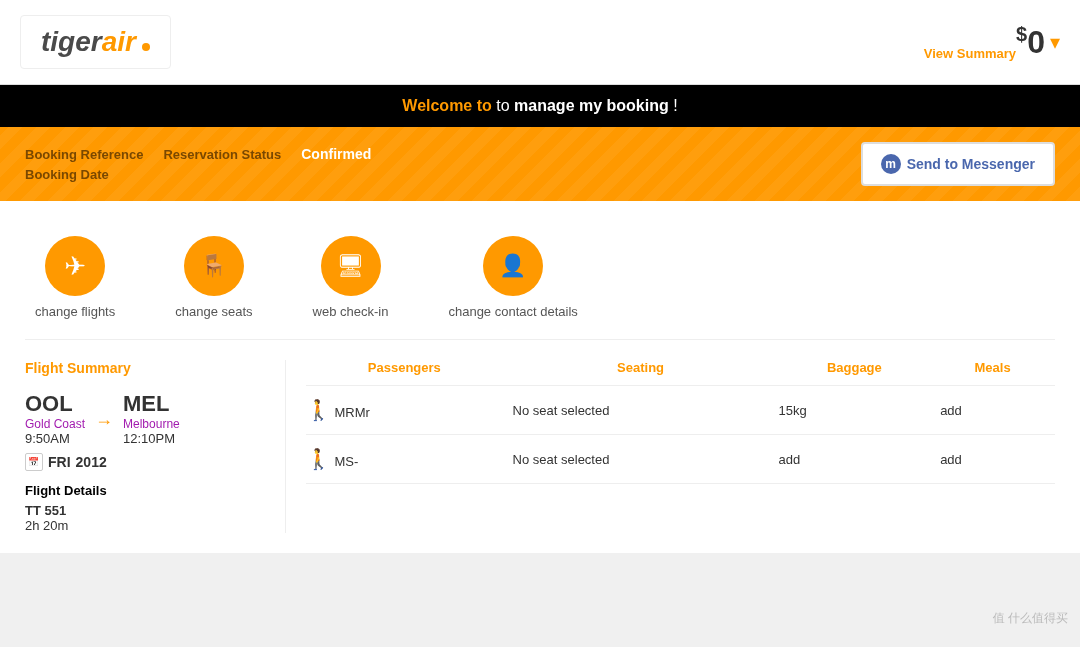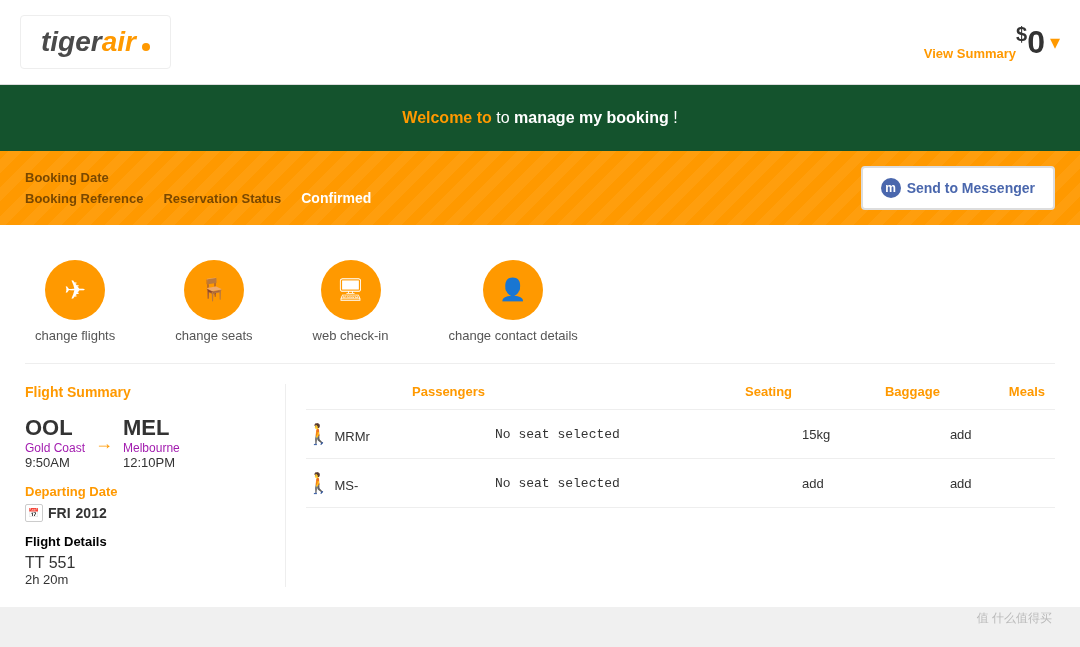--- a/index.html
+++ b/index.html
@@ -45,24 +45,24 @@
       vertical-align: super;
     }
     .chevron-down {
       color: #f90;
       font-size: 20px;
       cursor: pointer;
     }
 
     
     .welcome-banner {
-      background: #14532d;
+      background: #000000;
       color: #fff;
       text-align: center;
-      padding: 24px;
+      padding: 12px;
       font-size: 16px;
     }
     .welcome-banner .highlight {
       color: #f90;
       font-weight: bold;
     }
     .welcome-banner .bold-white {
       font-weight: bold;
     }
 
@@ -256,66 +256,65 @@
       font-weight: bold;
       font-size: 14px;
     }
     .flight-details-label {
       color: #000000;
       font-weight: bold;
       font-size: 13px;
       margin-bottom: 5px;
     }
     .flight-number {
-      font-size: 16px;
-      font-weight: normal;
+      font-size: 13px;
+      font-weight: bold;
       color: #333;
     }
     .flight-duration {
       font-size: 13px;
       color: #333;
     }
 
     
     .passengers-table {
       width: 100%;
       border-collapse: collapse;
     }
     .passengers-table th {
       color: #f90;
       font-weight: bold;
       font-size: 13px;
-      text-align: right;
+      text-align: center;
       padding: 0 10px 10px 0;
       border-bottom: 1px solid #eee;
     }
     .passengers-table td {
       padding: 12px 10px 12px 0;
       font-size: 13px;
       color: #333;
       border-bottom: 1px solid #eee;
       vertical-align: middle;
     }
     .seat-selected {
       color: #555;
-      font-family: Liberation Mono, monospace;
     }
     .add-link {
       color: #333;
       font-weight: normal;
     }
     .baggage-kg {
       color: #333;
       font-weight: normal;
     }
 
     .watermark {
       position: fixed;
       bottom: 20px;
-      right: 28px;
+      right: 12px;
       color: #bbb;
       font-size: 12px;
     }
   </style>
 </head>
 <body>
 
 <div class="header">
   <div class="logo-area">
     <div style="background:#fff; border:1px solid #eee; padding:10px 20px; border-radius:4px;">
@@ -339,26 +338,26 @@
 <div class="welcome-banner">
   <span class="highlight">Welcome to</span>
   <span> to </span>
   <span class="bold-white">manage my booking</span>
   <span>!</span>
 </div>
 
 <div class="booking-bar">
   <div class="booking-info">
     <div class="booking-info-row">
-      <span class="booking-label">Booking Date</span>
-    </div>
-    <div class="booking-info-row">
       <span class="booking-label">Booking Reference</span>
       <span class="booking-label">Reservation Status</span>
       <span class="reservation-confirmed">Confirmed</span>
+    </div>
+    <div class="booking-info-row">
+      <span class="booking-label">Booking Date</span>
     </div>
   </div>
   <div class="booking-actions">
     <button class="btn-messenger">
       <span class="messenger-icon">m</span>
       <span>Send to Messenger</span>
     </button>
   </div>
 </div>
 
@@ -403,21 +402,20 @@
           <div class="flight-time">9:50AM</div>
         </div>
         <span class="arrow-icon">→</span>
         <div>
           <div class="airport-code">MEL</div>
           <div class="airport-detail">Melbourne</div>
           <div class="flight-time">12:10PM</div>
         </div>
       </div>
 
-      <div class="departing-date-label">Departing Date</div>
       <div class="date-row">
         <div class="date-icon">📅</div>
         <span class="date-text">FRI</span>
         <span class="date-text">2012</span>
       </div>
 
       <div class="flight-details-label">Flight Details</div>
       <div class="flight-number">TT 551</div>
       <div class="flight-duration">2h 20m</div>
     </div>

